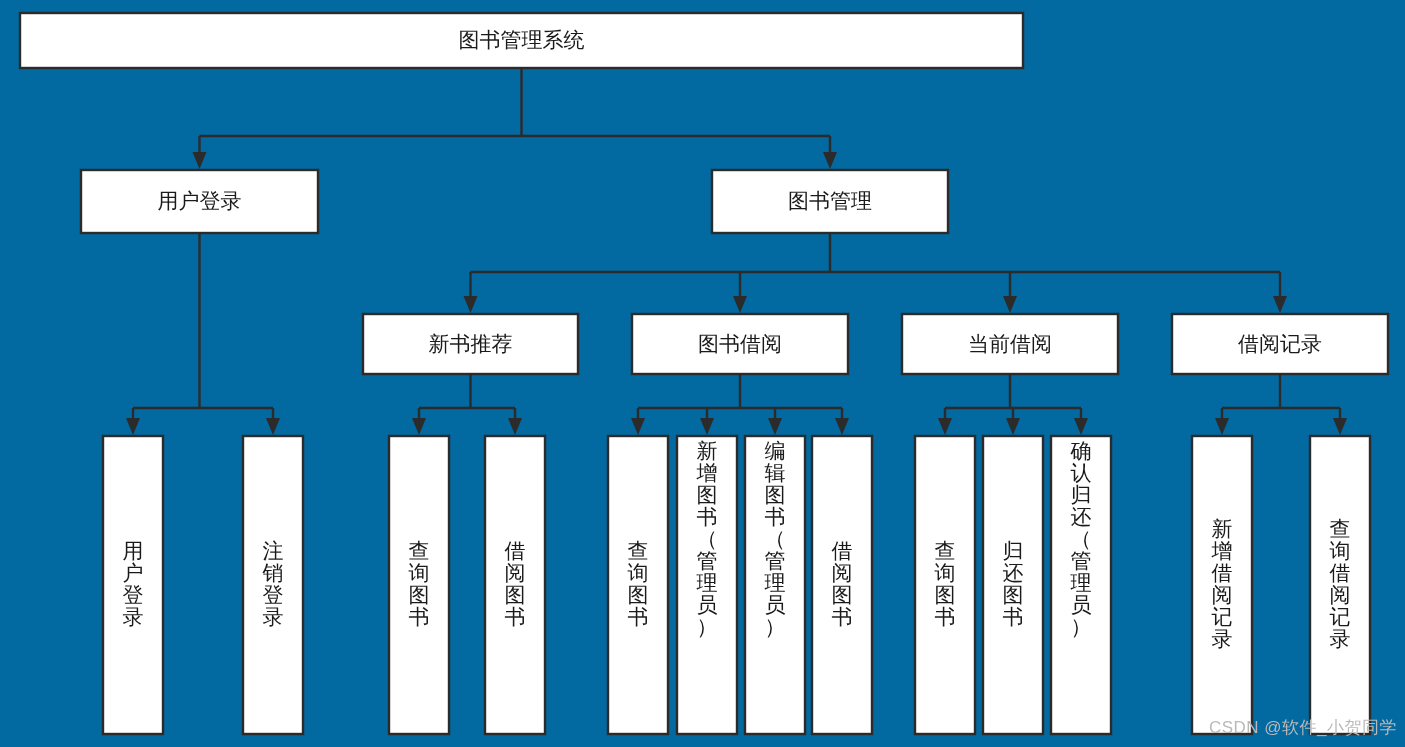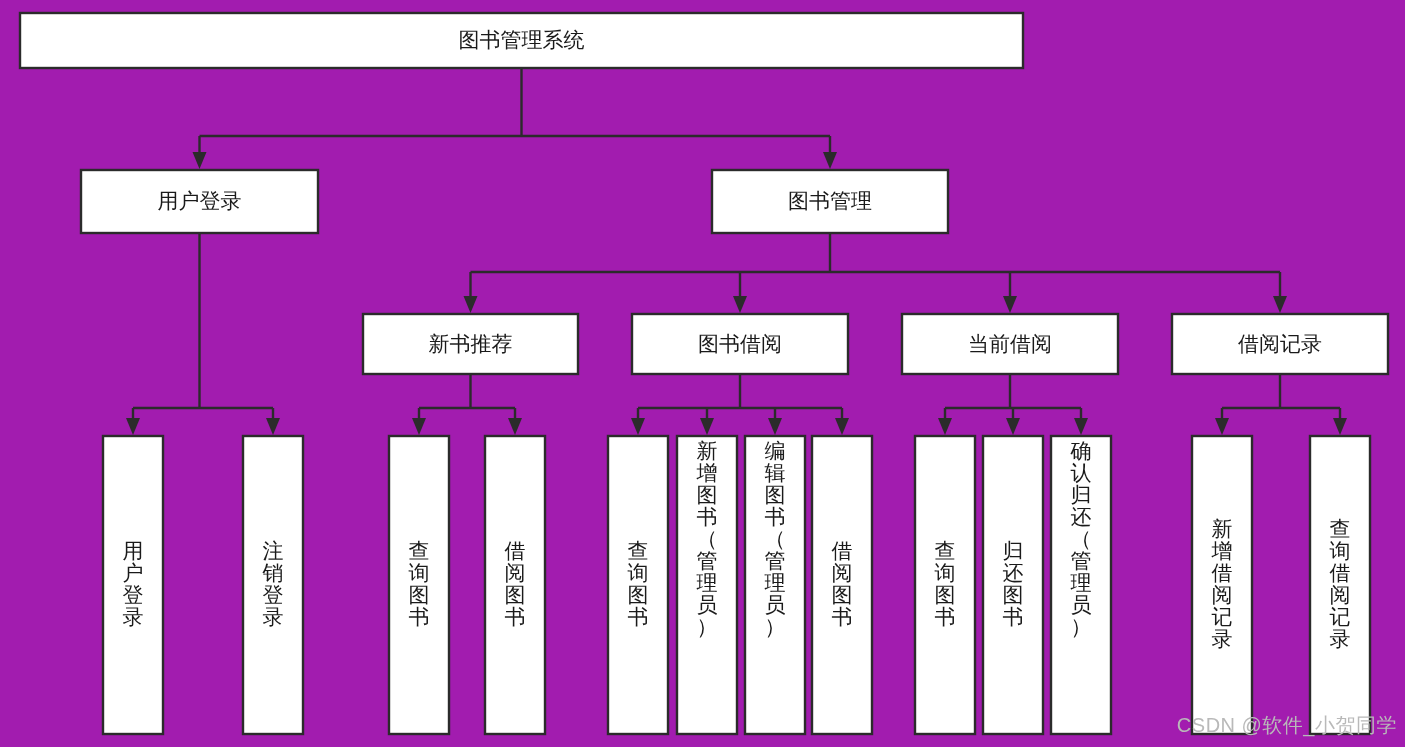--- a/index.html
+++ b/index.html
@@ -7,21 +7,21 @@
     padding: 0;
     background: #ffffff;
   }
   body {
     font-family: "Liberation Sans", "DejaVu Sans", sans-serif;
   }
   #diagram-root {
     position: relative;
     width: 1405px;
     height: 747px;
-    background: #a21caf;
+    background: #0369a1;
     overflow: hidden;
   }
   svg#tree-svg {
     position: absolute;
     left: 0;
     top: 0;
     width: 1405px;
     height: 747px;
     display: block;
   }
@@ -51,21 +51,21 @@
     font-family: "Liberation Sans", "DejaVu Sans", sans-serif;
     font-size: 21px;
     fill: #1a1a1a;
     text-anchor: middle;
   }
   .watermark {
     position: absolute;
     right: 8px;
     bottom: 8px;
     font-family: "Liberation Sans", "DejaVu Sans", sans-serif;
-    font-size: 20px;
+    font-size: 17px;
     color: #b9b9b9;
     letter-spacing: 0.5px;
     white-space: nowrap;
     pointer-events: none;
   }
 </style>
 </head>
 <body>
 
 <div id="diagram-root">

